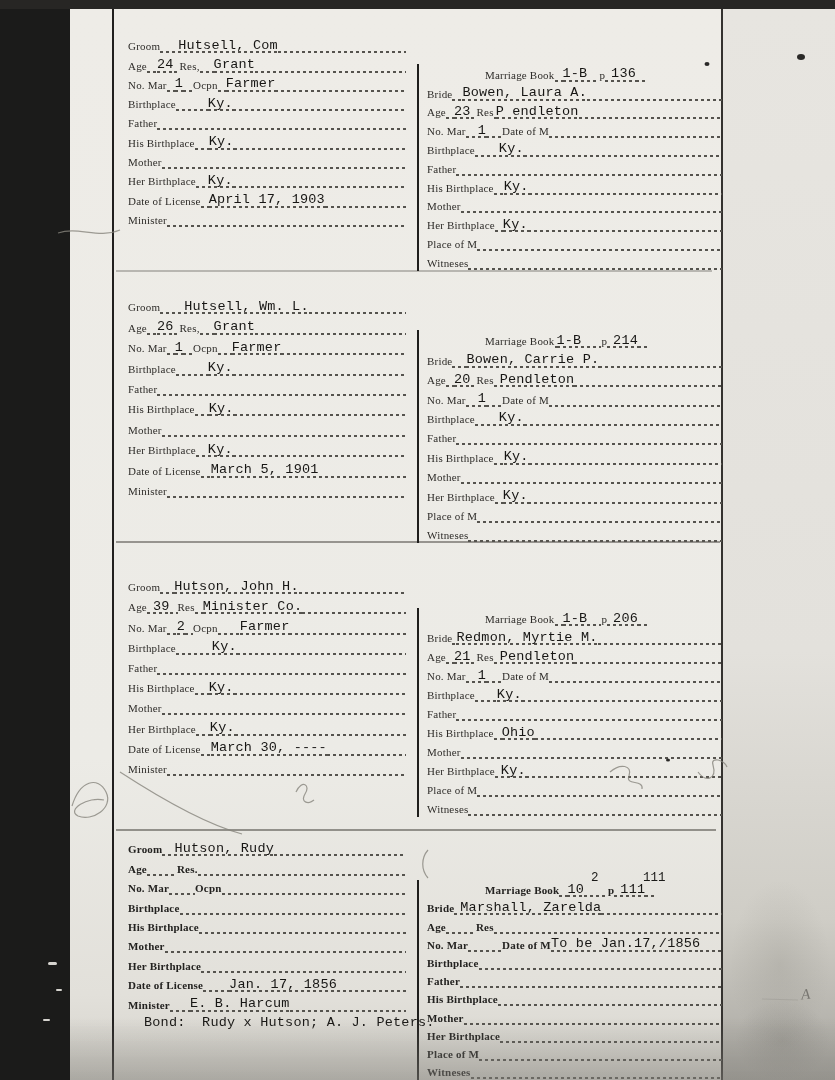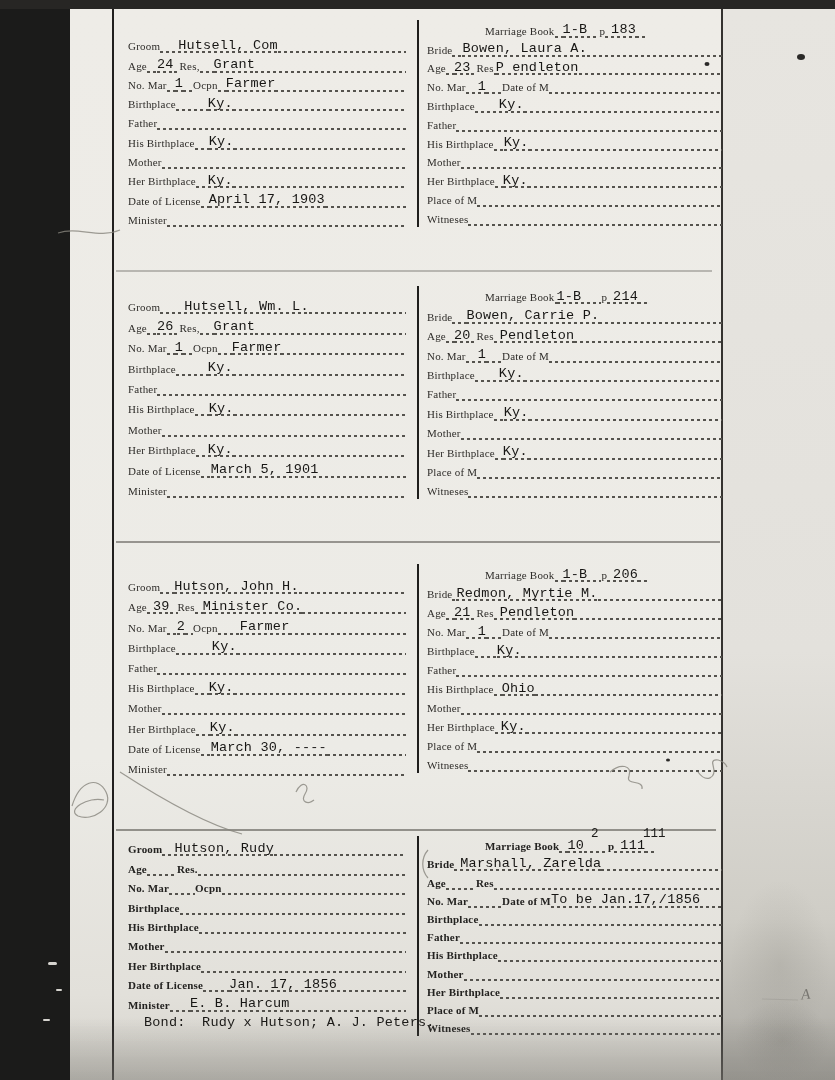--- a/index.html
+++ b/index.html
@@ -19,21 +19,21 @@
   .vline-left{position:absolute;left:112px;top:9px;width:2px;height:1071px;background:#211f1e;}
   .vline-right{position:absolute;left:721px;top:9px;width:2px;height:1071px;background:#34322f;}
   .sep{position:absolute;left:116px;height:2px;background:#8d8b85;}
   .bottom-shade{position:absolute;left:70px;top:1018px;width:765px;height:62px;
     background:linear-gradient(rgba(130,128,122,0),rgba(130,128,122,0.5));pointer-events:none;}
 
   
   .block{position:absolute;left:114px;width:608px;display:flex;align-items:flex-start;}
   .card{display:flex;flex-direction:column;position:relative;box-sizing:border-box;}
   .card.groom{width:303px;padding-left:14px;padding-right:11px;}
-  .card.bride{width:305px;border-left:2px solid #1f1e1c;padding-left:8px;}
+  .card.bride{width:305px;border-left:2px solid #1f1e1c;padding-left:8px;margin-top:44px;}
 
   .row{display:flex;align-items:flex-end;height:var(--rh);}
   .lb{font-size:11px;color:#2e2c29;white-space:pre;letter-spacing:0.2px;padding-bottom:2px;line-height:1;}
   .bold-labels .lb{font-weight:bold;color:#232220;}
   .tv{font-family:"Liberation Mono","DejaVu Sans Mono",monospace;font-size:13.5px;line-height:1;
     color:#171614;white-space:pre;letter-spacing:0.2px;padding-bottom:2px;
     background:repeating-linear-gradient(90deg,#55534e 0 3px,transparent 3px 6px) left bottom 1px / 100% 2px no-repeat;}
   .dl,.dg{height:2px;margin-bottom:1px;
     background:repeating-linear-gradient(90deg,#55534e 0 3px,transparent 3px 6px);}
   .dl{flex:1 1 auto;}
@@ -130,21 +130,21 @@
     </div>
   <div class="card bride" style="--rh:18.8px;">
       <div class="row book">
         <span class="sp" style="width: 58px;"></span>
         <span class="lb">Marriage Book</span>
         <span class="dg" style="width: 8px;"></span>
         <span class="tv">1-B</span>
         <span class="dg" style="width: 12px;"></span>
         <span class="lb">p</span>
         <span class="dg" style="width: 6px;"></span>
-        <span class="tv">183</span>
+        <span class="tv">136</span>
         <span class="dg" style="width: 10px;"></span>
       </div>
       <div class="row">
         <span class="lb">Bride</span>
         <span class="dg" style="width: 10px;"></span>
         <span class="tv">Bowen, Laura A.</span>
         <span class="dl"></span>
       </div>
       <div class="row">
         <span class="lb">Age</span>

